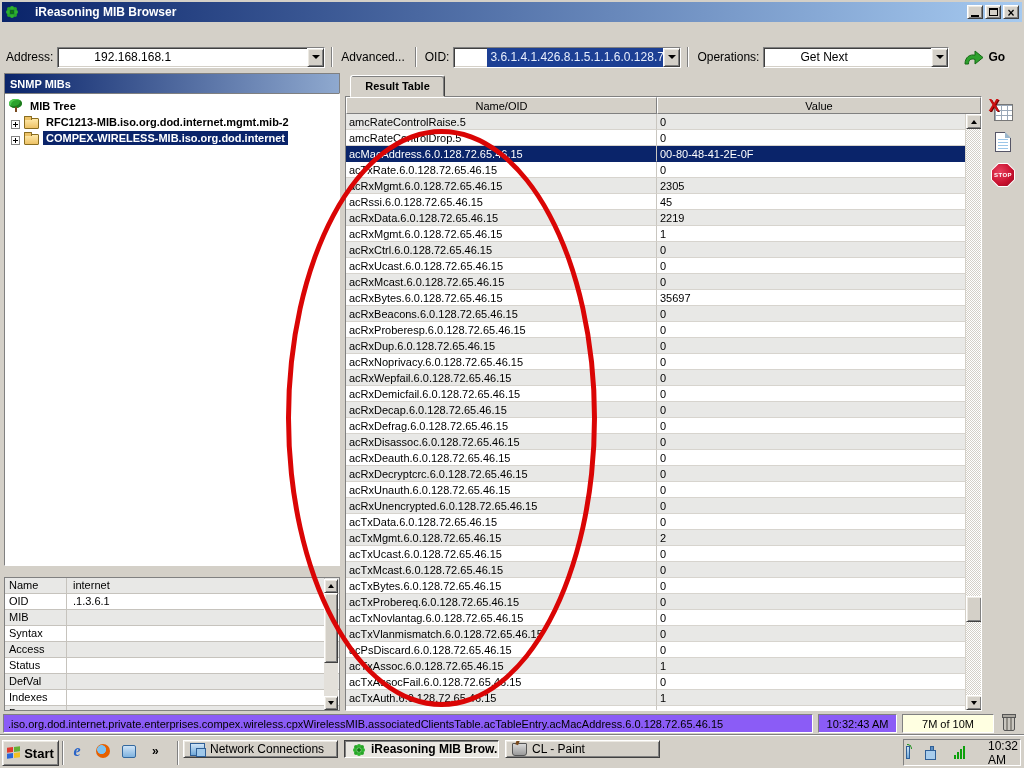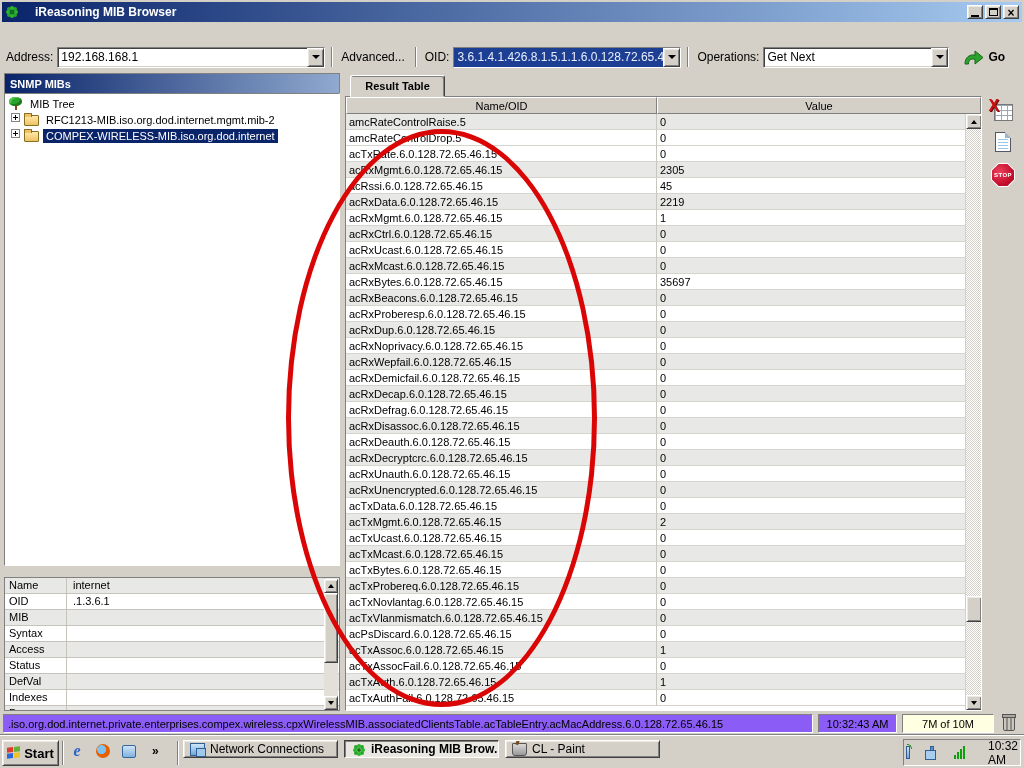--- a/index.html
+++ b/index.html
@@ -21,36 +21,36 @@
   .win-btn { width:16px; height:14px; display:flex; align-items:center; justify-content:center; position:relative; }
   .glyph-min { width:8px; height:2px; background:#000; margin-top:7px; }
   .glyph-max { width:9px; height:8px; border:1px solid #000; border-top:2px solid #000; }
   .glyph-close::before { content:'×'; font-size:12px; font-weight:bold; line-height:10px; }
 
   
   .menubar { position:absolute; left:4px; top:24px; width:1016px; height:19px; display:flex; align-items:center; font-size:12px; }
   .menu-item { padding:2px 8px 3px 8px; }
   .toolbar { position:absolute; left:4px; top:44px; width:1016px; height:26px; display:flex; align-items:center; font-size:12px; }
   .tb-label { margin:0 4px 0 2px; white-space:nowrap; }
-  .combo { height:21px; display:flex; align-items:stretch; background:#fff; }
+  .combo { height:21px; display:flex; align-items:stretch; background:#fff;padding-left:33px; }
   .combo .val { flex:1; font-size:12px; padding:2px 3px 0 3px; white-space:nowrap; overflow:hidden; }
   .combo .dd { width:17px; display:flex; align-items:center; justify-content:center; }
   .tri-down { width:0; height:0; border-left:4px solid transparent; border-right:4px solid transparent; border-top:4px solid #000; }
   .vsep { width:2px; height:20px; border-left:1px solid #808080; border-right:1px solid #ffffff; margin:0 6px; }
   .combo.address { width:268px; }
   .combo.oid { width:228px; }
   .combo.oid .val { background:#1c3f94; color:#e8eefc; }
   .combo.ops { width:186px; }
   .go-btn { display:flex; align-items:center; gap:4px; margin-left:14px; font-weight:bold; font-size:12px; }
 
   
   .sidebar { position:absolute; left:4px; top:73px; width:336px; height:638px; }
   .sidebar-header { height:20px; background:linear-gradient(to right,#0a246a,#8fa9cf); color:#fff; font-size:11px; font-weight:bold; display:flex; align-items:center; padding-left:5px; border:1px solid #808080; border-bottom:none; }
   .tree-box { position:absolute; left:0; top:20px; width:336px; height:473px; background:#fff; overflow:hidden; padding:3px 0 0 3px; }
-  .tree-row { height:16px; display:flex; align-items:flex-start; font-size:11px; white-space:nowrap; }
+  .tree-row { height:16px; display:flex; align-items:flex-end; font-size:11px; white-space:nowrap;font-weight:bold; }
   .tree-ico { width:15px; height:14px; position:relative; flex:0 0 15px; margin-right:4px; }
   .tree-ico::before { content:''; position:absolute; left:1px; top:0; width:13px; height:9px; background:#2ca32c; border-radius:50%; box-shadow:inset -2px -2px 0 #1d7a1d, inset 2px 1px 0 #4ecb4e; }
   .tree-ico::after { content:''; position:absolute; left:7px; top:8px; width:2px; height:5px; background:#7a4a1e; }
   .expander { width:9px; height:9px; border:1px solid #848484; background:#fff; position:relative; flex:0 0 9px; margin:0 4px 0 3px; }
   .expander::before { content:''; position:absolute; left:1px; top:3px; width:5px; height:1px; background:#000; }
   .expander::after { content:''; position:absolute; left:3px; top:1px; width:1px; height:5px; background:#000; }
   .folder-ico { width:15px; height:11px; background:linear-gradient(#ffe9a8,#edc266); border:1px solid #8a6d1f; border-radius:1px; position:relative; flex:0 0 15px; margin-right:4px; margin-top:2px; }
   .folder-ico::before { content:''; position:absolute; top:-3px; left:-1px; width:6px; height:3px; background:#edc266; border:1px solid #8a6d1f; border-bottom:none; border-radius:1px 1px 0 0; }
   .tree-label { padding:1px 3px; }
   .tree-label.sel { background:#0a246a; color:#fff; }
@@ -285,20 +285,24 @@
   </div>
   <div>
       <div class="trow alt">
     <span class="tcell c-name">amcRateControlRaise.5</span>
     <span class="tcell c-val">0</span>
   </div>
       <div class="trow">
     <span class="tcell c-name">amcRateControlDrop.5</span>
     <span class="tcell c-val">0</span>
   </div>
+      <div class="trow alt sel">
+    <span class="tcell c-name">acMacAddress.6.0.128.72.65.46.15</span>
+    <span class="tcell c-val">00-80-48-41-2E-0F</span>
+  </div>
       <div class="trow">
     <span class="tcell c-name">acTxRate.6.0.128.72.65.46.15</span>
     <span class="tcell c-val">0</span>
   </div>
       <div class="trow alt">
     <span class="tcell c-name">acRxMgmt.6.0.128.72.65.46.15</span>
     <span class="tcell c-val">2305</span>
   </div>
       <div class="trow">
     <span class="tcell c-name">acRssi.6.0.128.72.65.46.15</span>

